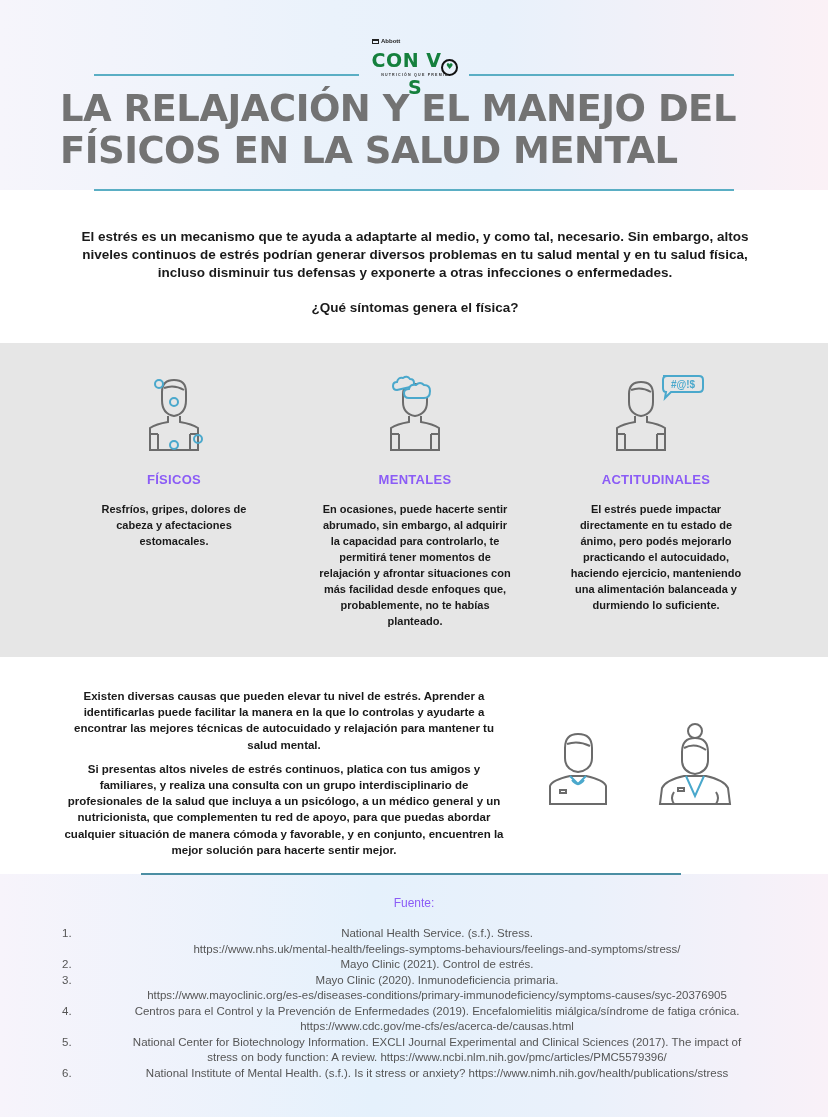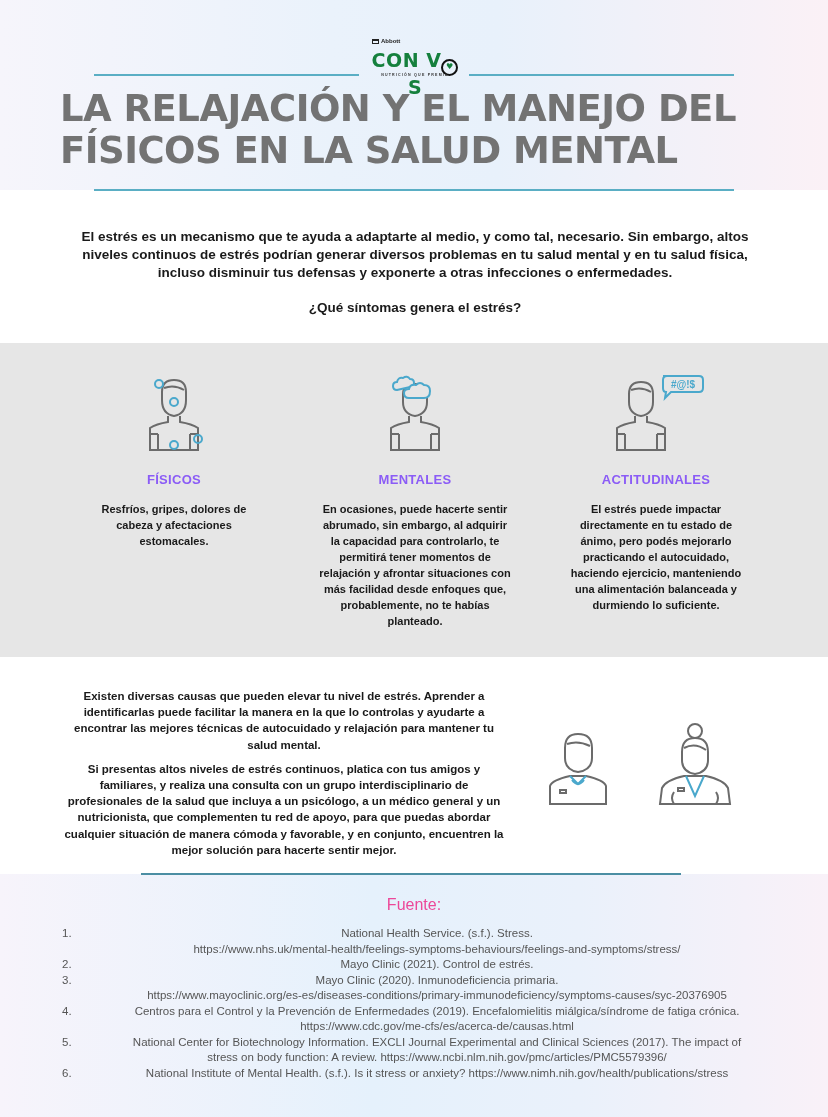--- a/index.html
+++ b/index.html
@@ -41,21 +41,21 @@
   .causes { position: absolute; left: 64px; top: 688px; width: 440px; text-align: center; font-size: 11.5px; line-height: 16.2px; font-weight: bold; color: #1a1a1a; }
   .causes p + p { margin-top: 8px; }
 
   .pros { position: absolute; left: 540px; top: 718px; width: 200px; height: 95px; }
 
   .footer {
     position: absolute; left: 0; top: 874px; width: 828px; height: 243px;
     background: linear-gradient(90deg, #f7f4fb 0%, #e5f1fc 45%, #eaf1fb 70%, #f9f1f8 100%);
   }
   .footer-rule { position: absolute; left: 141px; top: 873px; width: 540px; height: 2px; background: #4b8ea3; }
-  .fuente { position: absolute; left: 0; top: 896px; width: 828px; text-align: center; font-size: 16px; color: #ec4899; }
+  .fuente { position: absolute; left: 0; top: 896px; width: 828px; text-align: center; font-size: 12px; color: #8b5cf6; }
   .refs { position: absolute; left: 62px; top: 926px; width: 710px; }
   .ref { position: relative; font-size: 11.5px; line-height: 15.5px; color: #555; text-align: center; padding-left: 40px; }
   .ref .num { position: absolute; left: 0; top: 0; }
 </style>
 </head>
 <body>
 
 <div class="header"></div>
 
 <div class="logo">
@@ -70,21 +70,21 @@
 <div class="rule" style="left:94px; top:74px; width:265px;"></div>
 <div class="rule" style="left:469px; top:74px; width:265px;"></div>
 
 <div class="title">
   <div>LA RELAJACIÓN Y EL MANEJO DEL</div>
   <div>FÍSICOS EN LA  SALUD MENTAL</div>
 </div>
 <div class="rule" style="left:94px; top:189px; width:640px;"></div>
 
 <p class="intro">El estrés es un mecanismo que te ayuda a adaptarte al medio, y como tal, necesario. Sin embargo, altos niveles continuos de estrés podrían generar diversos problemas en tu salud mental y en tu salud física, incluso disminuir tus defensas y exponerte a otras infecciones o enfermedades.</p>
-<p class="question">¿Qué síntomas genera el estrés?</p>
+<p class="question">¿Qué síntomas genera el física?</p>
 
 <div class="gray-band"></div>
 
 <div class="col" style="left:84px; width:180px;">
   <svg class="icon" viewBox="0 0 80 82" fill="none" stroke="#6b6b6b" stroke-width="2">
     <path d="M28 20 Q28 8 40 8 Q52 8 52 20 L52 28 Q52 42 40 44 Q28 42 28 28 Z"></path>
     <path d="M30 16 Q40 12 50 18"></path>
     <path d="M34 44 L34 50 Q22 52 16 56 L16 78 L64 78 L64 56 Q58 52 46 50 L46 44"></path>
     <path d="M24 62 L24 78 M56 62 L56 78 M16 62 L24 62 M56 62 L64 62"></path>
     <g stroke="#4aa8cc">

